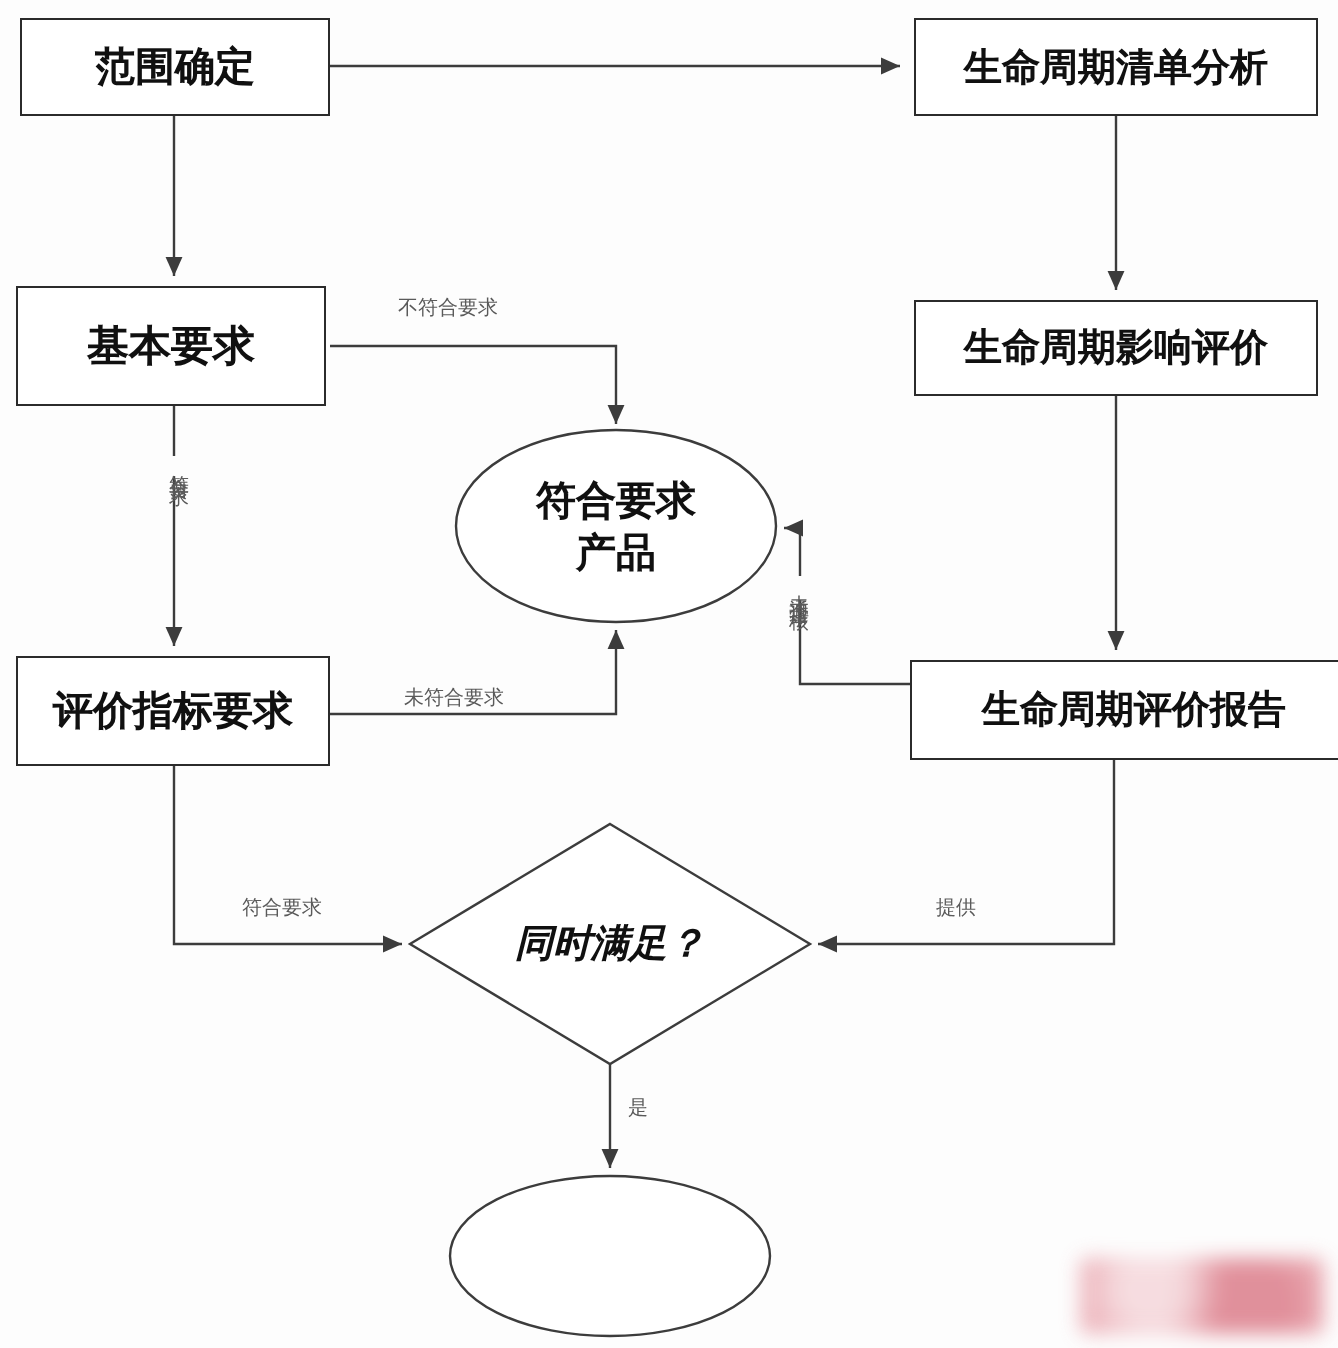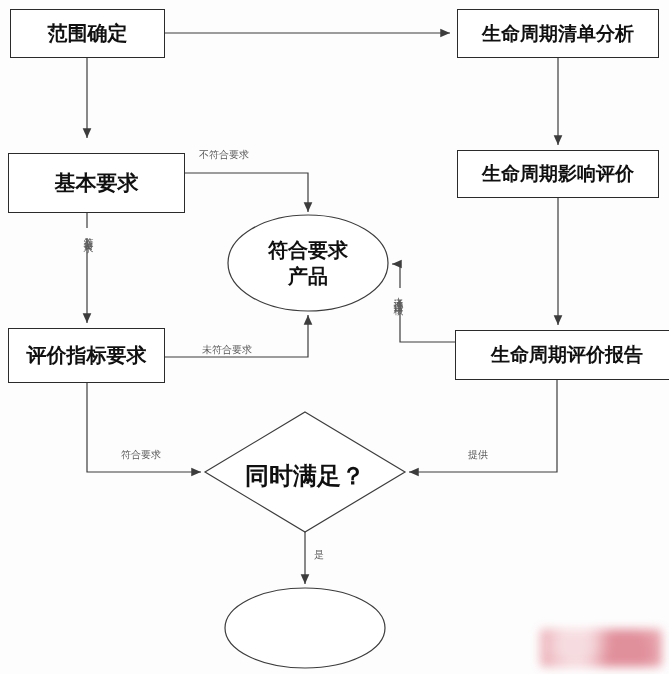--- a/index.html
+++ b/index.html
@@ -94,42 +94,42 @@
   </svg>
 
   <div class="box" style="left:10px;top:9px;width:155px;height:49px;font-size:20px;">
     <span>范围确定</span>
   </div>
 
   <div class="box" style="left:457px;top:9px;width:202px;height:49px;font-size:19px;">
     <span>生命周期清单分析</span>
   </div>
 
-  <div class="box" style="left:8px;top:143px;width:177px;height:60px;font-size:21px;margin-top:10px;">
+  <div class="box" style="left:8px;top:143px;width:155px;height:60px;font-size:21px;">
     <span>基本要求</span>
   </div>
 
   <div class="box" style="left:457px;top:150px;width:202px;height:48px;font-size:19px;">
     <span>生命周期影响评价</span>
   </div>
 
   <div class="box" style="left:8px;top:328px;width:157px;height:55px;font-size:20px;">
     <span>评价指标要求</span>
   </div>
 
   <div class="box" style="left:455px;top:330px;width:224px;height:50px;font-size:19px;">
     <span>生命周期评价报告</span>
   </div>
 
   <div class="node-text" style="left:228px;top:237px;width:160px;font-size:20px;">
     <span>符合要求</span>
     <span>产品</span>
   </div>
 
-  <div class="node-text" style="left:225px;top:460px;width:160px;font-size:24px;">
+  <div class="node-text" style="left:225px;top:460px;width:160px;font-size:19px;font-style:italic;">
     <span>同时满足？</span>
   </div>
 
 
   <div class="lbl" style="left:224px;top:149px;">不符合要求</div>
 
   <div class="lbl-v" style="left:81px;top:228px;">符合要求</div>
 
   <div class="lbl" style="left:227px;top:344px;">未符合要求</div>
 

